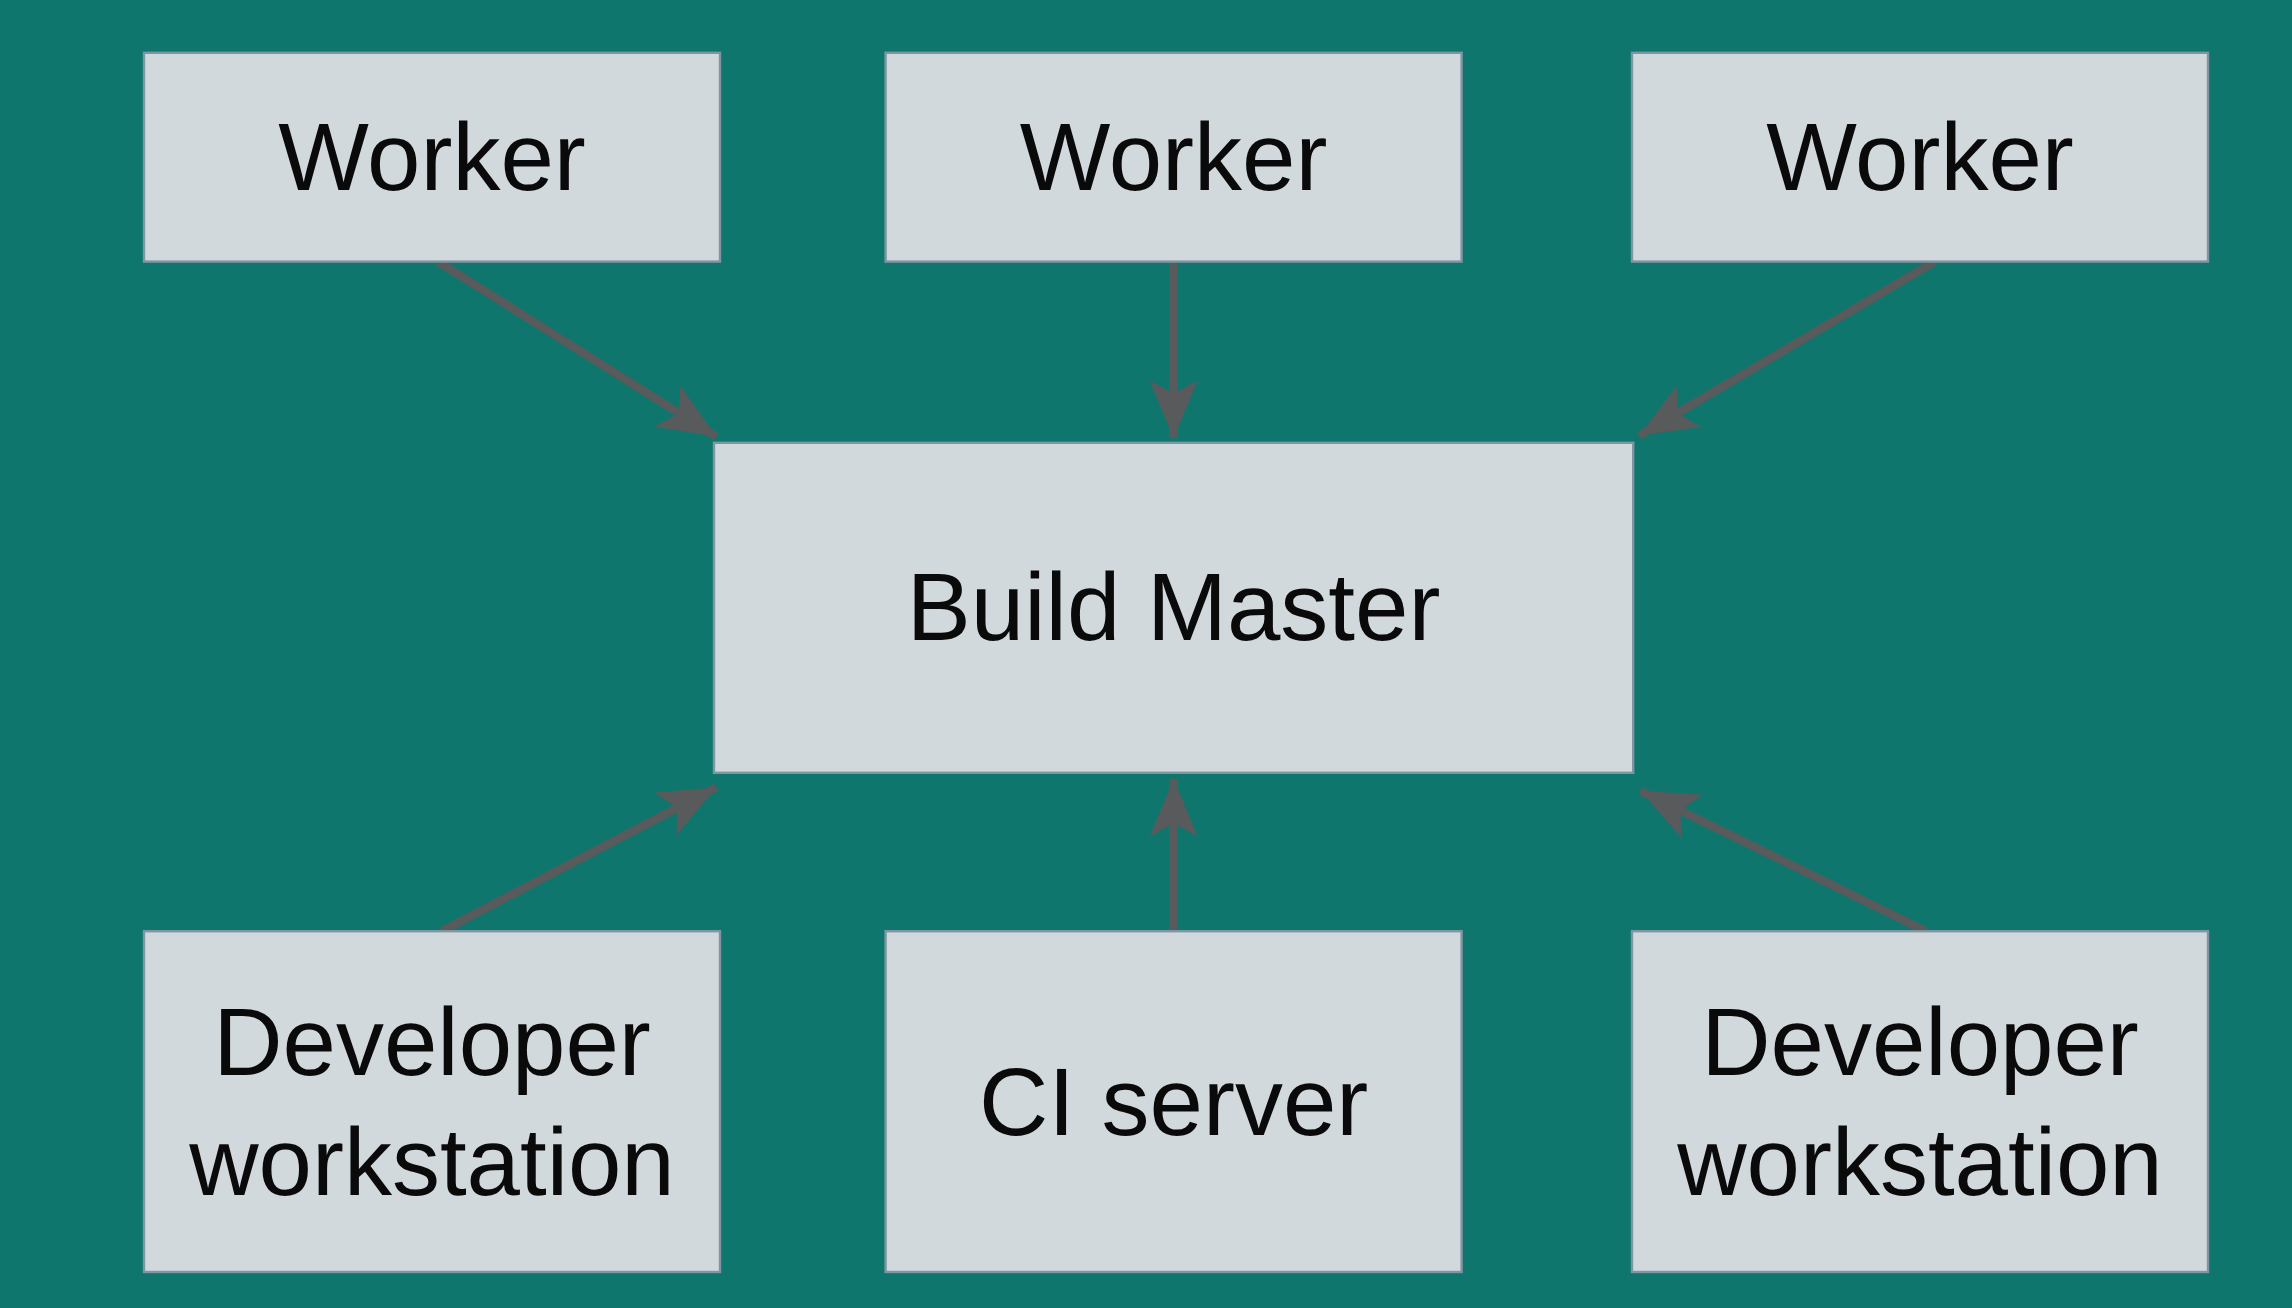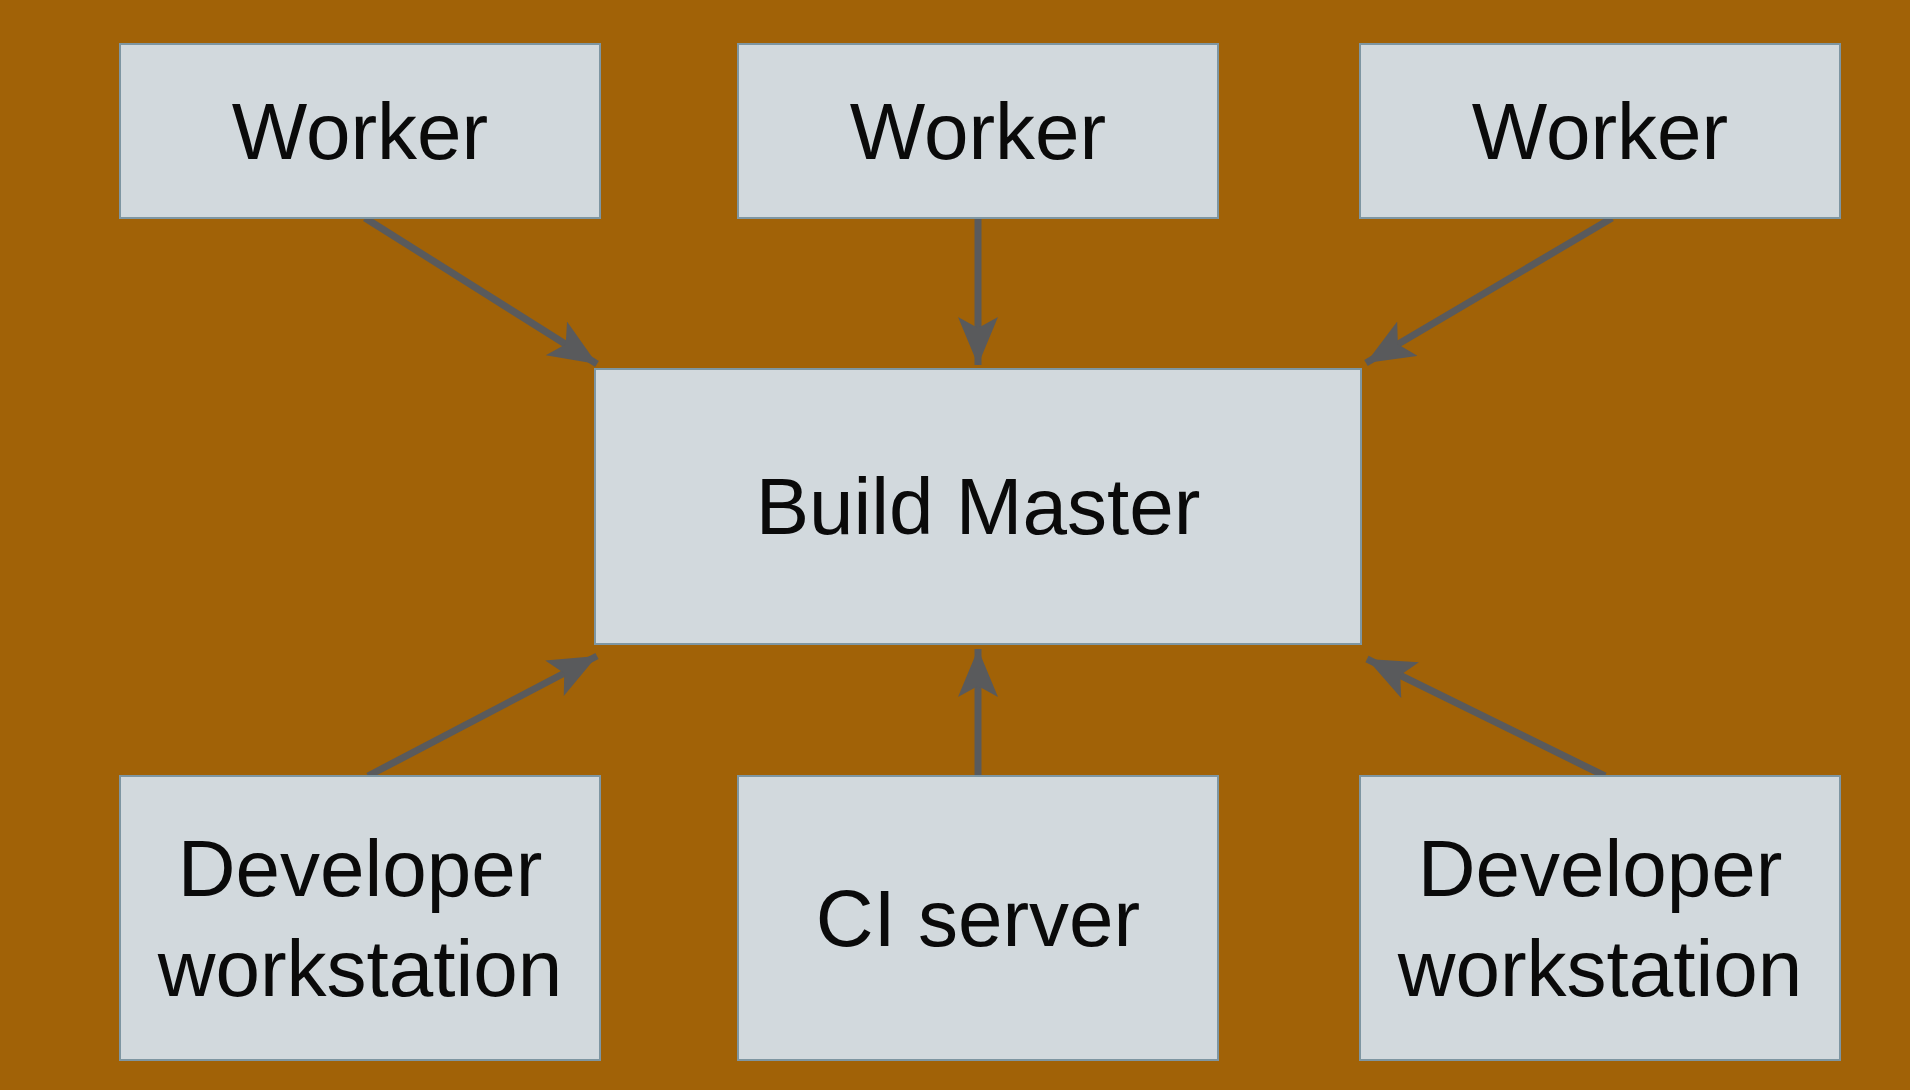--- a/index.html
+++ b/index.html
@@ -8,21 +8,21 @@
     background: #ffffff;
     width: 1910px;
     height: 1090px;
     overflow: hidden;
     font-family: "Liberation Sans", sans-serif;
   }
   .stage {
     position: relative;
     width: 1910px;
     height: 1090px;
-    background: #a16207;
+    background: #0f766e;
   }
   svg { display: block; }
   .node-label {
     font-family: "Liberation Sans", sans-serif;
     font-size: 80px;
     letter-spacing: 0px;
   }
 </style>
 </head>
 <body style="background: rgb(255, 255, 255);">

